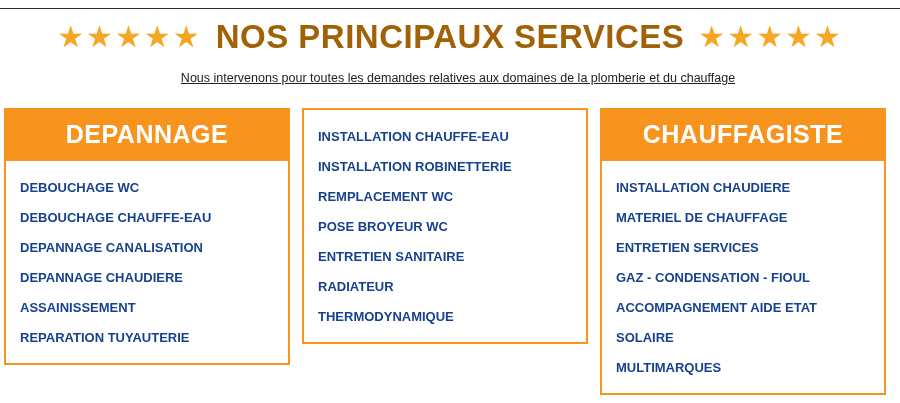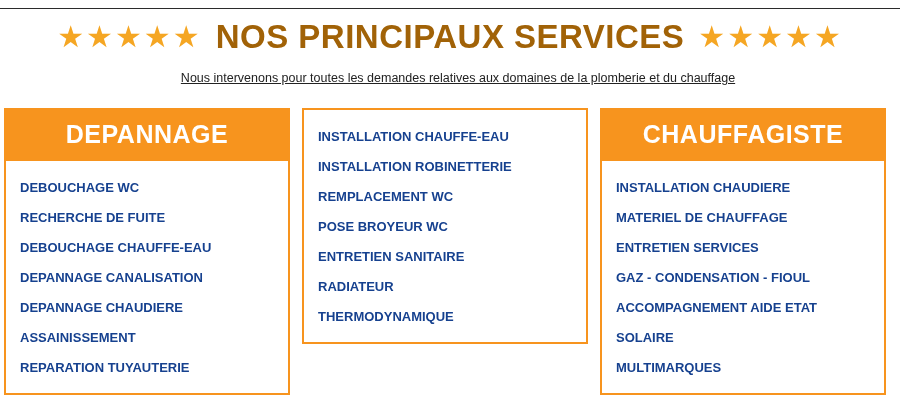--- a/index.html
+++ b/index.html
@@ -116,21 +116,20 @@
   <div class="subtitle-wrap">
     <span class="subtitle">Nous intervenons pour toutes les demandes relatives aux domaines de la plomberie et du chauffage</span>
   </div>
 
   <div class="columns">
 
     <div class="card col-1">
       <div class="card-header">DEPANNAGE</div>
       <div class="card-body">
         <div class="service-item">DEBOUCHAGE WC</div>
-        <div class="service-item">RECHERCHE DE FUITE</div>
         <div class="service-item">DEBOUCHAGE CHAUFFE-EAU</div>
         <div class="service-item">DEPANNAGE CANALISATION</div>
         <div class="service-item">DEPANNAGE CHAUDIERE</div>
         <div class="service-item">ASSAINISSEMENT</div>
         <div class="service-item">REPARATION TUYAUTERIE</div>
       </div>
     </div>
 
     <div class="card col-2">
       <div class="card-body">

